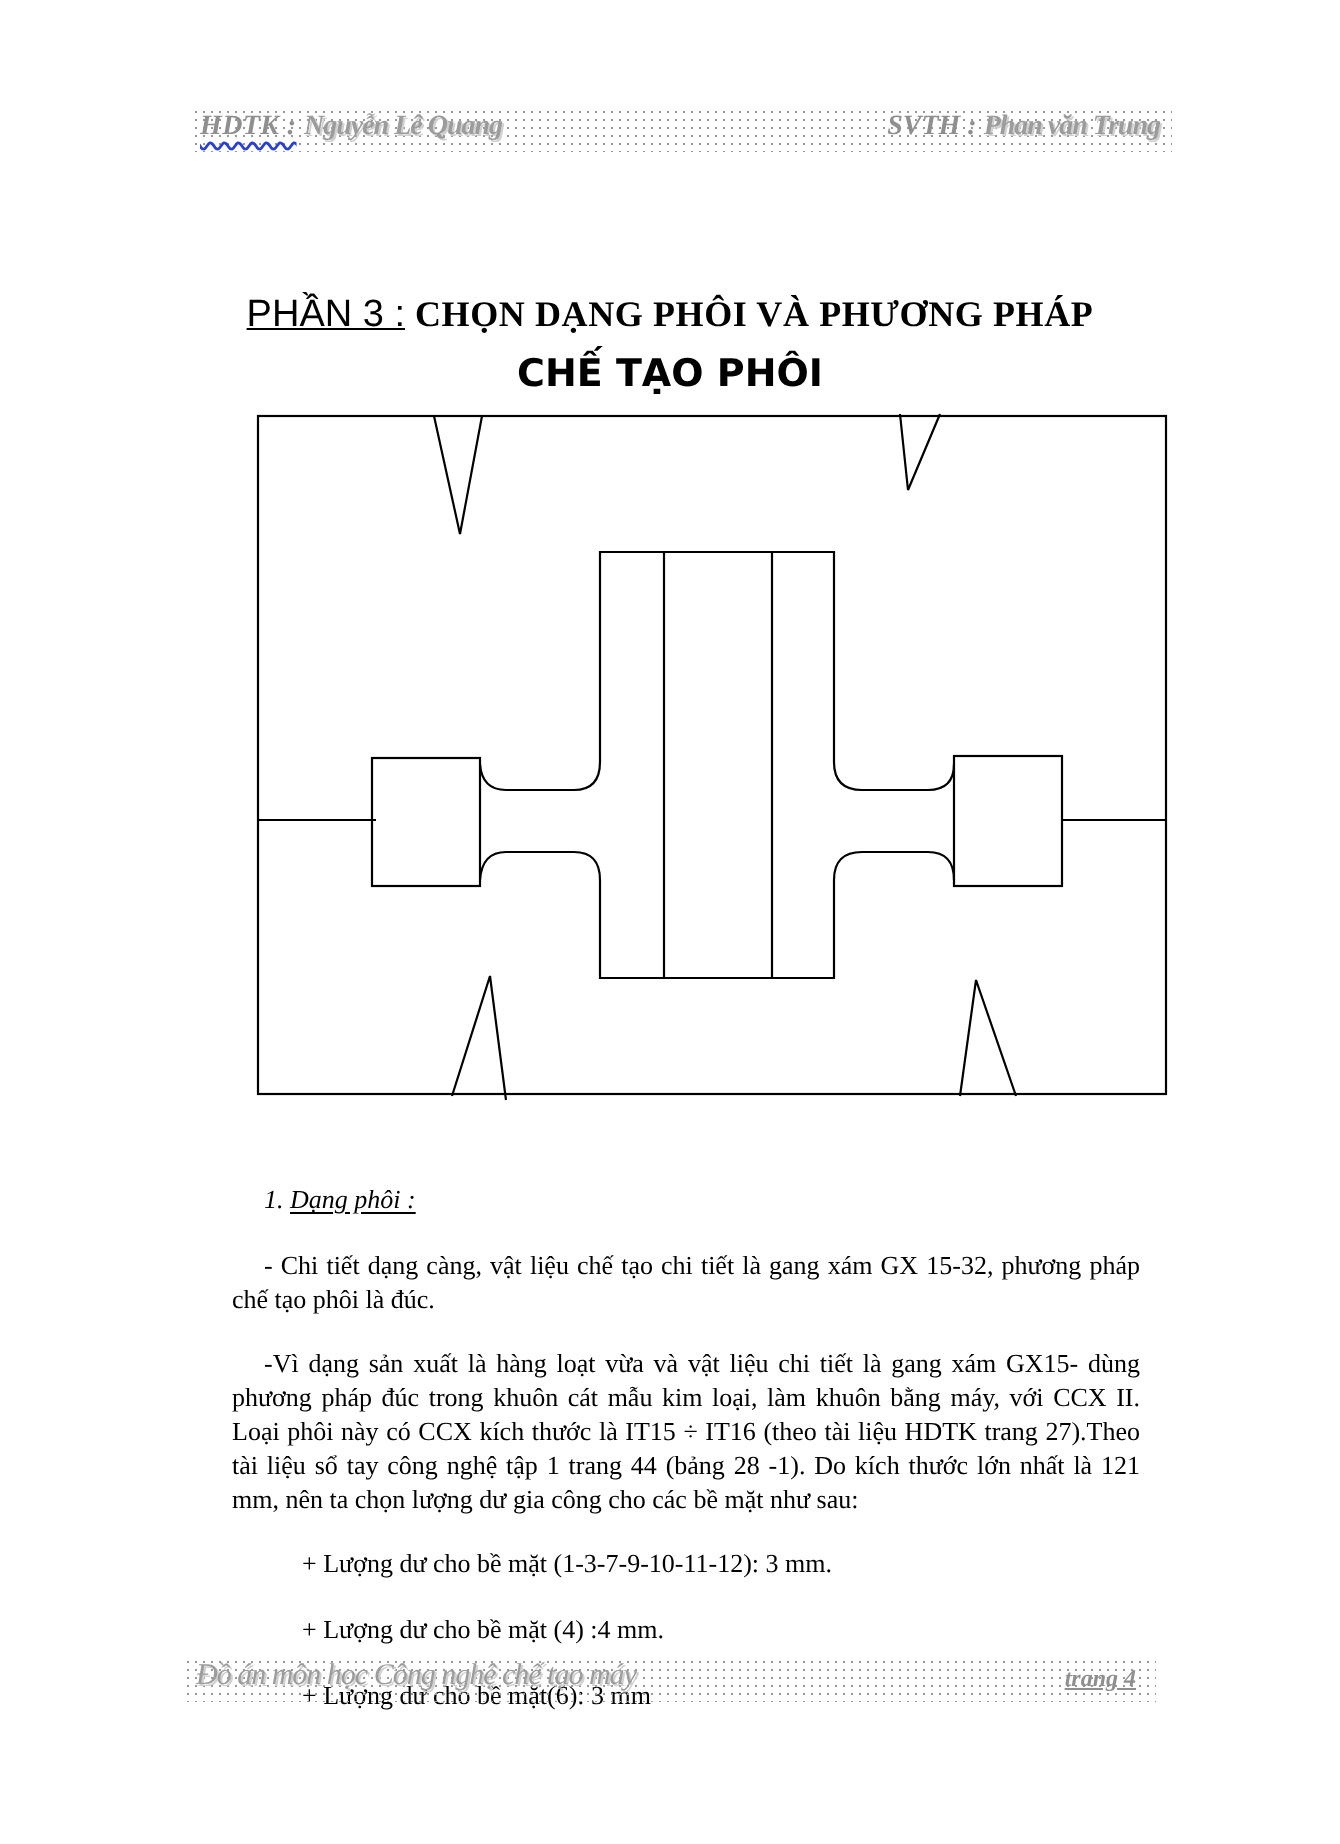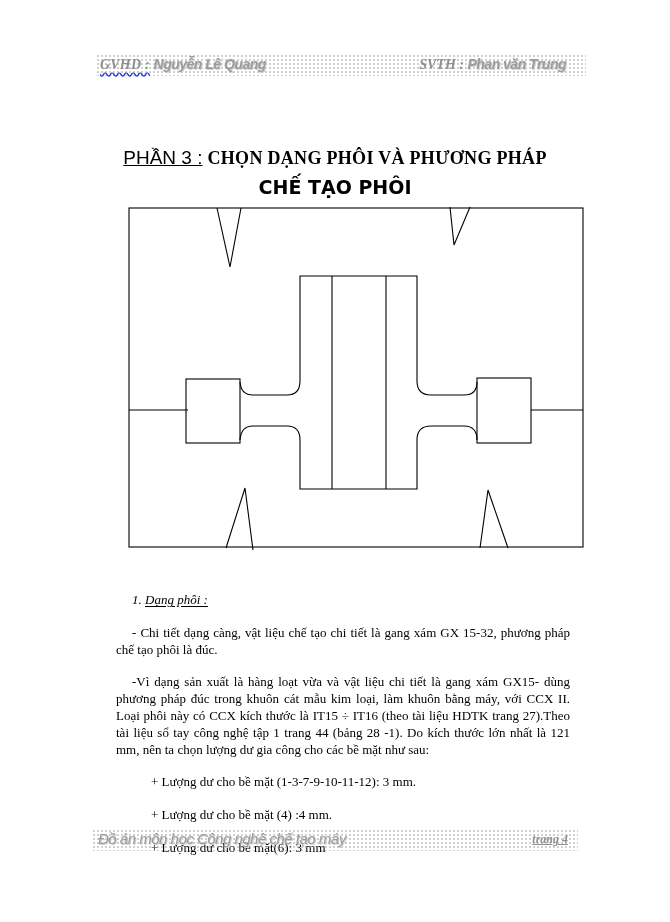--- a/index.html
+++ b/index.html
@@ -4,23 +4,23 @@
   <style>
     html, body { margin: 0; padding: 0; background: #ffffff; }
     body { width: 670px; height: 922px; position: relative; overflow: hidden;
            font-family: "Liberation Serif", serif; color: #000; }
     .hdr { position: absolute; top: 54px; height: 22px; left: 96px; width: 490px;
            background-image: radial-gradient(#9a9a9a 0.6px, transparent 0.8px);
            background-size: 4px 4px; }
     .hdr-left { position: absolute; left: 4px; top: 2px; font-size: 14px; font-style: italic;
                 font-weight: bold; color: #8f8f8f; letter-spacing: 0.2px; }
     .hdr-left .lbl { text-decoration: underline wavy #2a3fd6; text-underline-offset: 3px; }
-    .hdr-right { position: absolute; right: 20px; top: 2px; font-size: 14px; font-style: italic;
+    .hdr-right { position: absolute; right: 6px; top: 2px; font-size: 14px; font-style: italic;
                  font-weight: bold; color: #8f8f8f; }
-    .script { font-family: Liberation Sans, sans-serif; font-style: italic; color: #9c9c9c;
+    .script { font-family: Liberation Serif, serif; font-style: italic; color: #9c9c9c;
               text-shadow: 1px 1px 0 #d0d0d0; letter-spacing: -0.5px; }
     .title { position: absolute; left: 0; width: 670px; text-align: center; top: 143px; }
     .title .line1 { font-size: 20px; line-height: 28px; }
     .title .prefix { font-family: "Liberation Sans", sans-serif; font-weight: normal;
                      text-decoration: underline; font-size: 19px; margin-top: 40px; }
     .title .main { font-family: Liberation Serif, serif; font-weight: bold; font-size: 18px;
                    letter-spacing: 0.3px; }
     .title .line2 { font-family: "DejaVu Sans", sans-serif; font-weight: bold; font-size: 19px;
                     line-height: 30px; }
     svg.drawing { position: absolute; left: 0; top: 0; }
@@ -37,21 +37,21 @@
            background-size: 4px 4px; }
     .ftr-left { position: absolute; left: 6px; top: 1px; font-size: 15px; }
     .ftr-right { position: absolute; right: 10px; top: 3px; font-size: 12px; font-weight: bold;
                  color: #8f8f8f; text-decoration: underline; font-style: italic; }
   </style>
 </head>
 <body>
 
 <div class="hdr">
   <div class="hdr-left">
-    <span class="lbl">GVHD :</span>
+    <span class="lbl">HDTK :</span>
     <span class="script">Nguyễn Lê Quang</span>
   </div>
   <div class="hdr-right">
     <span>SVTH :</span>
     <span class="script">Phan văn Trung</span>
   </div>
 </div>
 
 <div class="title">
   <div class="line1">

